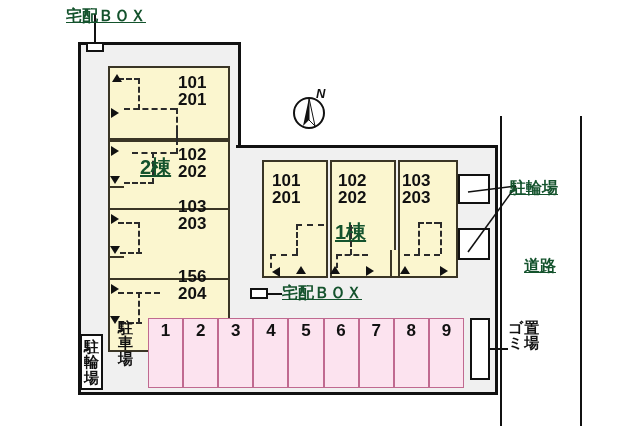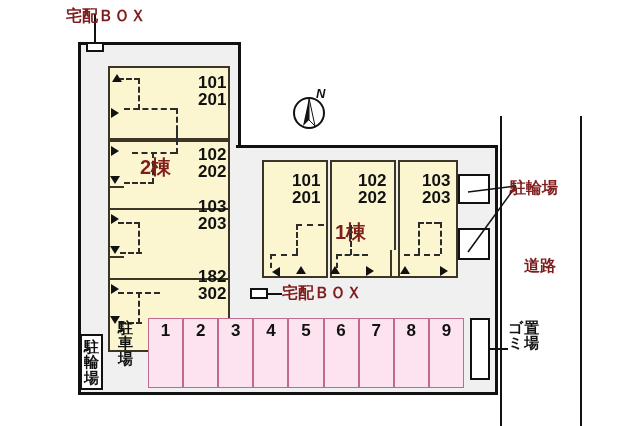--- a/index.html
+++ b/index.html
@@ -89,21 +89,21 @@
   }
   .unit-label {
     position: absolute;
     font-size: 17px;
     font-weight: bold;
     color: #111111;
     line-height: 1.0;
     letter-spacing: 0px;
     white-space: nowrap;
   }
-  .unit-label span { display: block; margin-left: 20px; }
+  .unit-label span { display: block; }
 
   
   .dash {
     position: absolute;
     border: 0;
     border-top: 2px dashed #2b2b2b;
   }
   .dashv {
     position: absolute;
     border: 0;
@@ -180,23 +180,24 @@
     border: 2px solid #111111;
     background: #ffffff;
     padding: 3px 2px;
   }
 
   
   .tlabel {
     position: absolute;
     font-size: 16px;
     font-weight: bold;
-    color: #7f1d1d;
+    color: #14532d;
     white-space: nowrap;
     line-height: 1.05;
+    text-decoration: underline;
   }
   .tlabel-2 { font-size: 20px; }
 
   
   .fbox {
     position: absolute;
     background: #ffffff;
     border: 2px solid #111111;
     box-sizing: border-box;
   }
@@ -280,22 +281,22 @@
   </div>
   <div class="dashv" style="left:138px; top:222px; height:32px;"></div>
   <div class="dash" style="left:118px; top:222px; width:22px;"></div>
   <div class="dash" style="left:120px; top:252px; width:22px;"></div>
   <div class="arrow arrow-r" style="left:111px; top:214px;"></div>
   <div class="arrow arrow-d" style="left:110px; top:246px;"></div>
   <div class="unit" style="left:108px; top:256px; width:16px; height:26px; border-right:none;"></div>
 
   <div class="unit" style="left:108px; top:278px; width:122px; height:74px;"></div>
   <div class="unit-label" style="left:178px; top:268px;">
-    <span>182</span>
-    <span>302</span>
+    <span>156</span>
+    <span>204</span>
   </div>
   <div class="dashv" style="left:138px; top:292px; height:32px;"></div>
   <div class="dash" style="left:118px; top:292px; width:42px;"></div>
   <div class="dash" style="left:120px; top:322px; width:22px;"></div>
   <div class="arrow arrow-r" style="left:111px; top:284px;"></div>
   <div class="arrow arrow-d" style="left:110px; top:316px;"></div>
 
   <div class="compass">
     <svg width="34" height="34" viewBox="0 0 34 34" aria-hidden="true">
       <circle cx="17" cy="17" r="15" fill="#ffffff" stroke="#111111" stroke-width="2"></circle>

